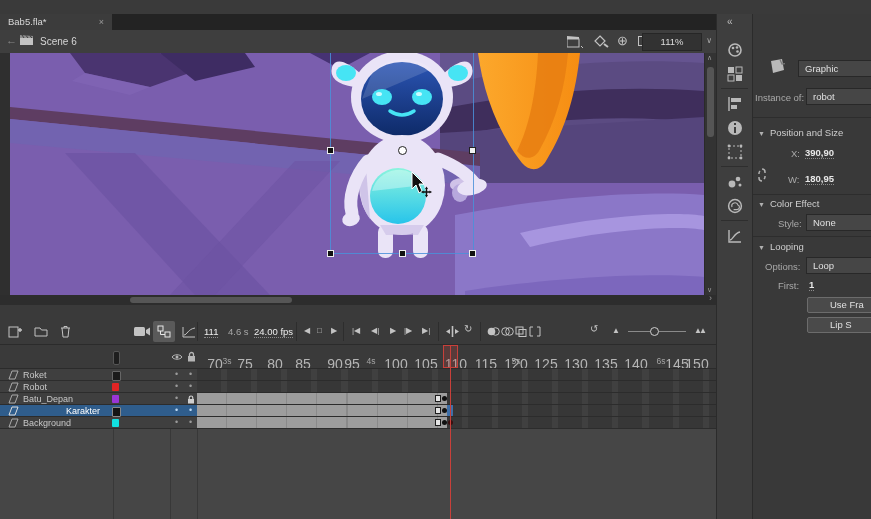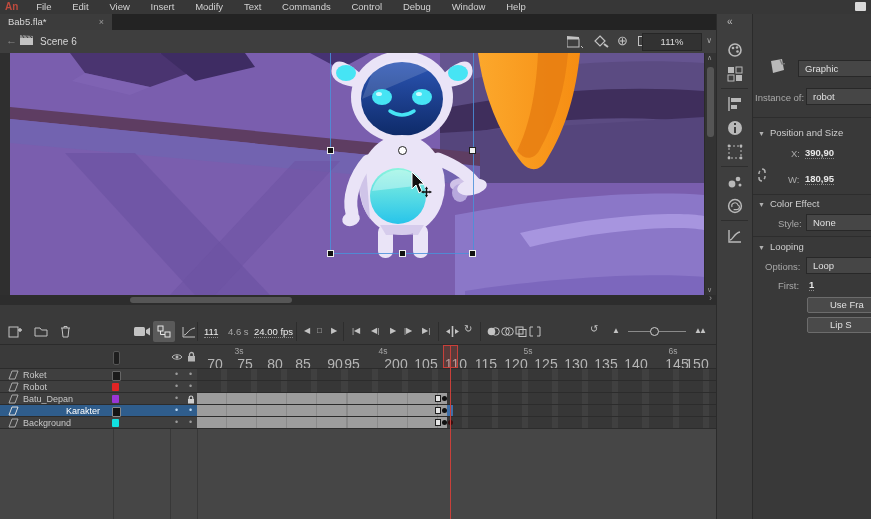--- a/index.html
+++ b/index.html
@@ -62,21 +62,21 @@
   .tsep{position:absolute;top:3px;width:1px;height:19px;background:#2d2d2d;}
   .tnum{position:absolute;top:7px;color:#ededed;font-size:9.5px;border-bottom:1px dotted #8c8c8c;}
   .tdim{position:absolute;top:7px;color:#a8a8a8;font-size:9.5px;}
   .toggled{position:absolute;left:153px;top:2px;width:22px;height:21px;background:#5a5a5a;border-radius:2px;}
   .slider{position:absolute;top:12px;height:1px;background:#8a8a8a;}
   .sliderknob{position:absolute;top:8px;width:9px;height:9px;border:1.5px solid #cfcfcf;border-radius:50%;background:#3a3a3a;box-sizing:border-box;}
   
   .lhdr{left:0;top:345px;width:197px;height:24px;background:#3a3a3a;border-bottom:1px solid #2b2b2b;box-sizing:border-box;}
   .ruler{left:197px;top:345px;width:519px;height:24px;background:#3a3a3a;border-bottom:1px solid #2b2b2b;box-sizing:border-box;overflow:hidden;}
   .fnum{position:absolute;top:11px;transform:translateX(-50%);color:#b5b5b5;font-size:14px;}
-  .sec{position:absolute;top:1px;transform:translateX(-50%);color:#a5a5a5;font-size:8.5px;margin-left:12px;}
+  .sec{position:absolute;top:11px;transform:translateX(-50%);color:#a5a5a5;font-size:8.5px;}
   .lrow{left:0;top:0;width:197px;height:12px;background:#3f3f3f;border-bottom:1px solid #2c2c2c;box-sizing:border-box;}
   .lrow.sel{background:#2f5d8c;}
   .lname{position:absolute;left:23px;top:1px;color:#c8c8c8;font-size:9px;}
   .lrow.sel .lname{color:#fff;padding-left:43px;}
   .swatch{position:absolute;left:112px;top:2px;width:7px;height:8px;border-radius:1px;}
   .ldot{position:absolute;top:0px;color:#9b9b9b;font-size:9px;}
   .lrow.sel .ldot{color:#bcd9f4;}
   .frow{position:absolute;left:197px;width:519px;height:12px;border-bottom:1px solid #2c2c2c;box-sizing:border-box;background:repeating-linear-gradient(90deg,#373737 0 24px,#404040 24px 30.1px);}
   .span{position:absolute;left:0;top:0;width:250px;height:11px;background:repeating-linear-gradient(90deg,#9d9d9d 0 29px,#8a8a8a 29px 30.1px);}
   .endrect{position:absolute;left:238px;top:2px;width:6px;height:7px;background:#e3e3e3;border:1px solid #1d1d1d;box-sizing:border-box;}
@@ -86,35 +86,20 @@
   .vline{position:absolute;top:0;width:1px;height:90px;background:#383838;}
   .playhead{left:450px;top:345px;width:1px;height:174px;background:#c8403a;z-index:30;}
   .phbox{left:443px;top:345px;width:15px;height:23px;border:1px solid #c8403a;background:rgba(200,64,58,.22);box-sizing:border-box;z-index:29;}
   svg{display:block;}
 </style>
 </head>
 <body>
 
 <div id="app">
 
-  <div class="a menubar">
-    <span class="logo">An</span>
-    <span class="mi">File</span>
-    <span class="mi">Edit</span>
-    <span class="mi">View</span>
-    <span class="mi">Insert</span>
-    <span class="mi">Modify</span>
-    <span class="mi">Text</span>
-    <span class="mi">Commands</span>
-    <span class="mi">Control</span>
-    <span class="mi">Debug</span>
-    <span class="mi">Window</span>
-    <span class="mi">Help</span>
-    <div class="a" style="left:855px;top:2px;width:11px;height:9px;background:#d9d9d9;border-radius:1px;"></div>
-  </div>
 
   <div class="a tabbar"></div>
   <div class="a doctab">
     <span>Bab5.fla*</span>
     <span class="x">×</span>
   </div>
 
   <div class="a editbar">
     <span class="back">←</span>
     <svg class="a" style="left:20px;top:5px" width="14" height="11" viewBox="0 0 14 11">
@@ -433,21 +418,21 @@
     <span class="sec" style="left:30px">3s</span>
     <span class="sec" style="left:174px">4s</span>
     <span class="sec" style="left:319px">5s</span>
     <span class="sec" style="left:464px">6s</span>
     <span class="fnum" style="left:18px">70</span>
     <span class="fnum" style="left:48px">75</span>
     <span class="fnum" style="left:78px">80</span>
     <span class="fnum" style="left:106px">85</span>
     <span class="fnum" style="left:138px">90</span>
     <span class="fnum" style="left:155px">95</span>
-    <span class="fnum" style="left:199px">200</span>
+    <span class="fnum" style="left:199px">100</span>
     <span class="fnum" style="left:229px">105</span>
     <span class="fnum" style="left:259px">110</span>
     <span class="fnum" style="left:289px">115</span>
     <span class="fnum" style="left:319px">120</span>
     <span class="fnum" style="left:349px">125</span>
     <span class="fnum" style="left:379px">130</span>
     <span class="fnum" style="left:409px">135</span>
     <span class="fnum" style="left:439px">140</span>
     <span class="fnum" style="left:480px">145</span>
     <span class="fnum" style="left:500px">150</span>

